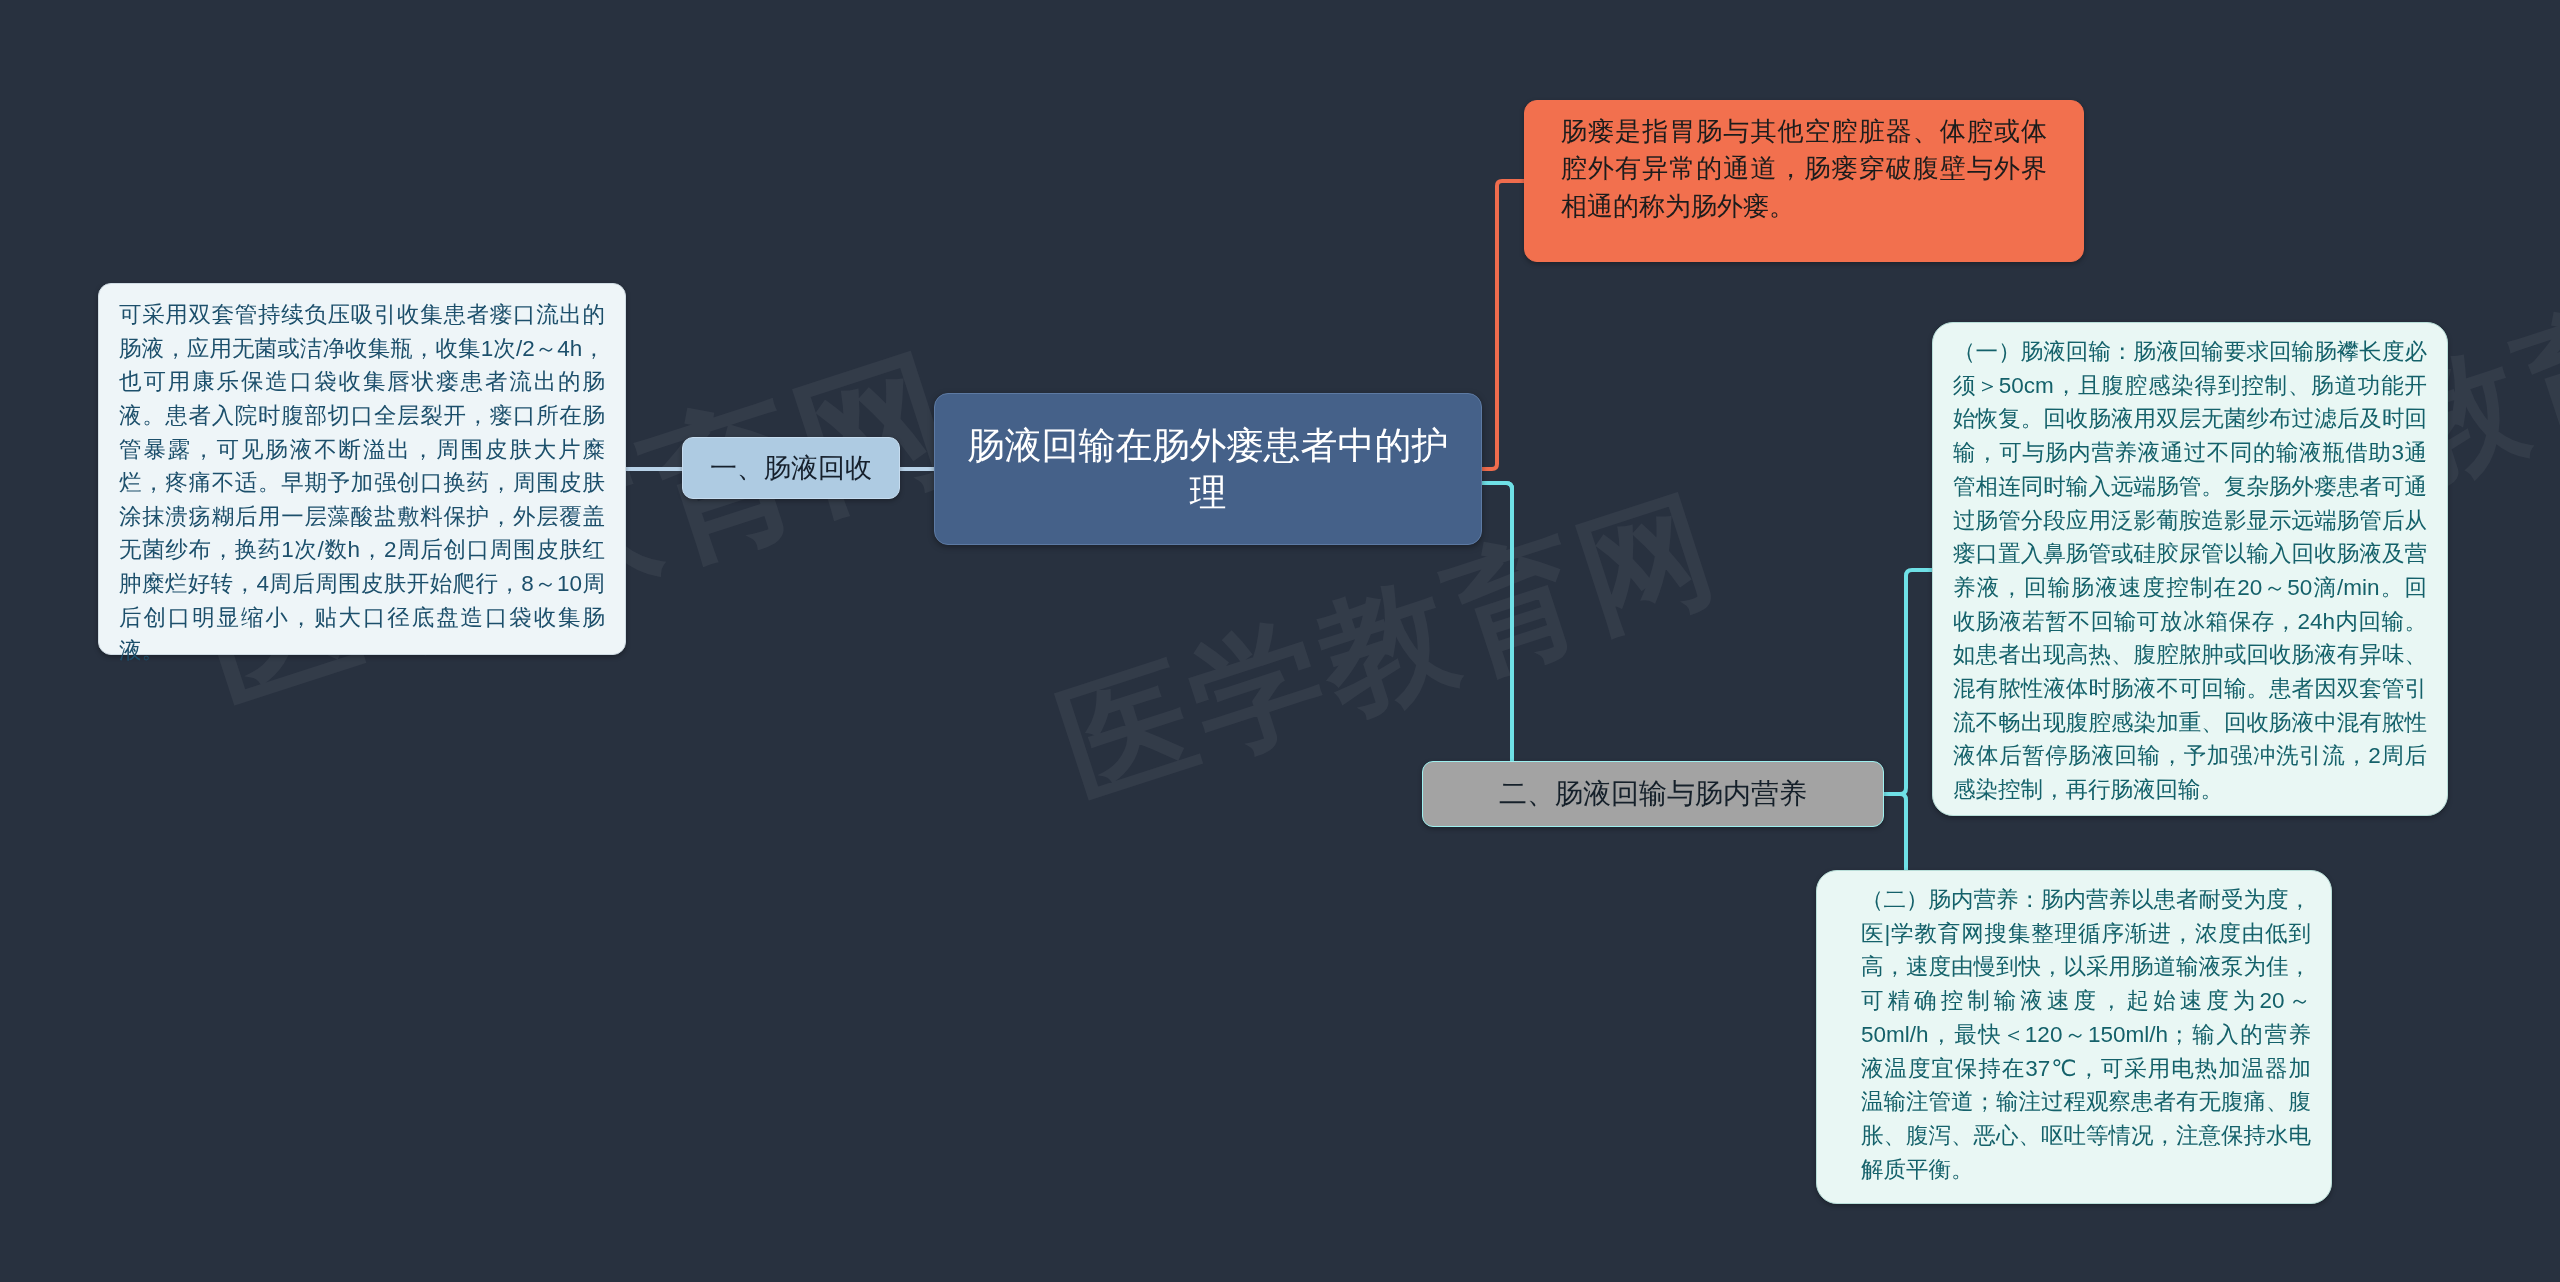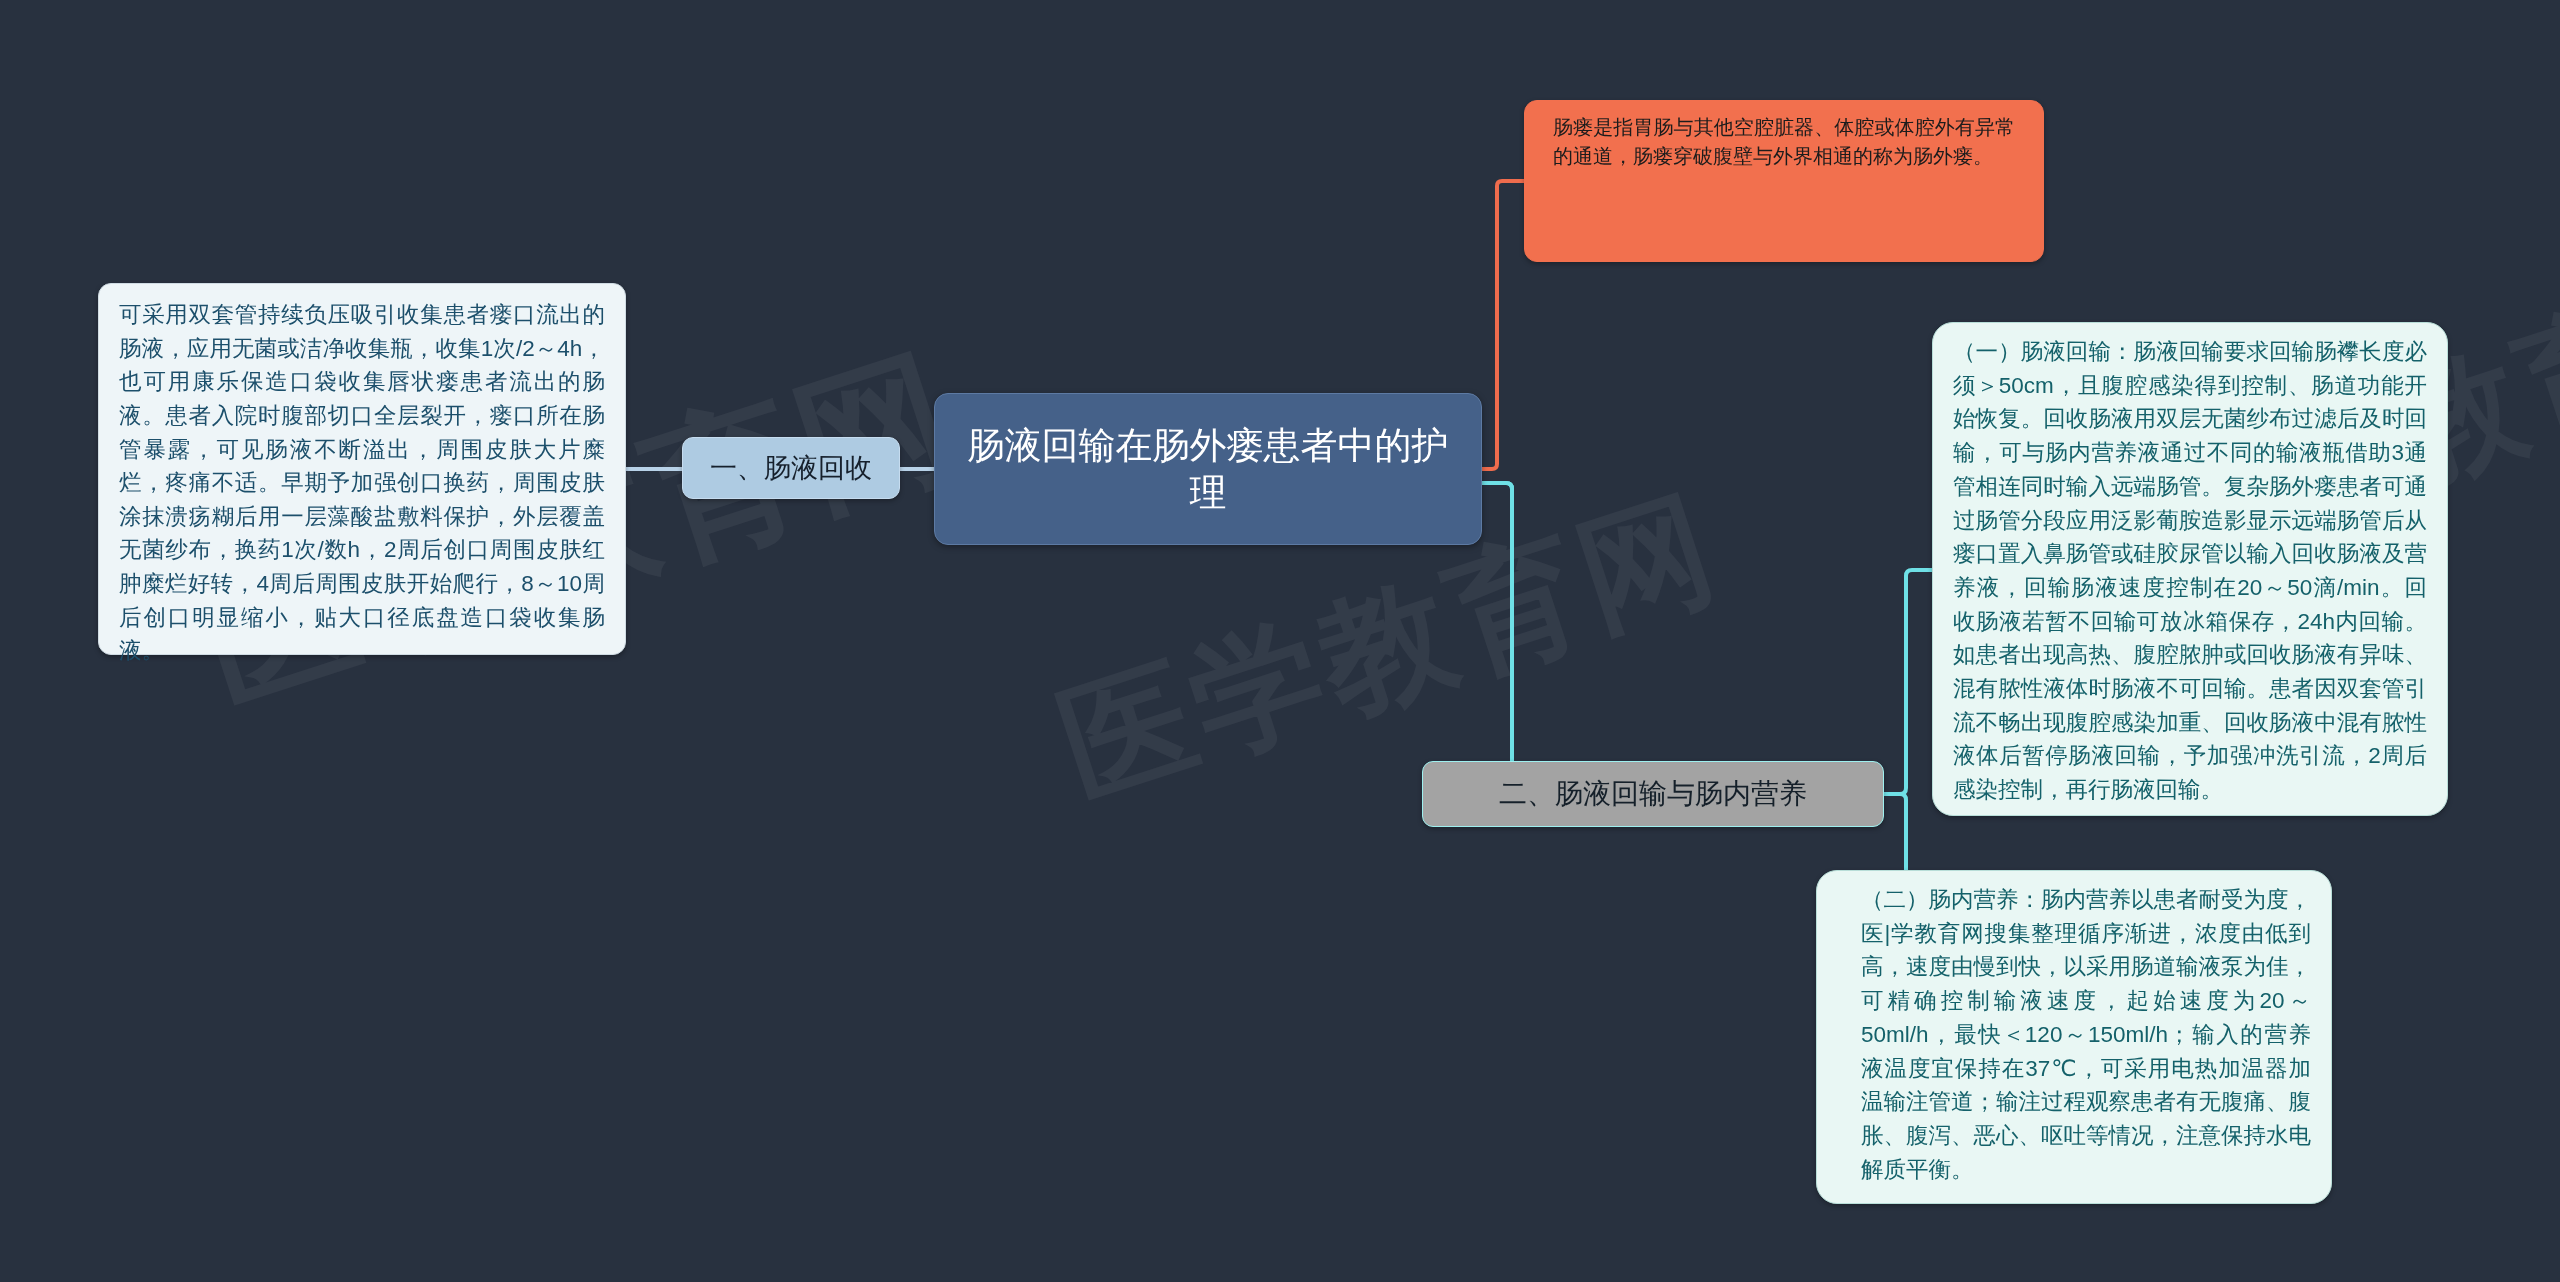--- a/index.html
+++ b/index.html
@@ -122,29 +122,29 @@
     display: flex;
     align-items: center;
     justify-content: center;
     box-shadow: 0 2px 5px rgba(0,0,0,0.3);
   }
 
   
   #orange-card {
     left: 1524px;
     top: 100px;
-    width: 520px;
+    width: 560px;
     height: 162px;
     background: #f2704e;
     border: 1px solid #f2704e;
     border-radius: 13px;
     color: #1c1c1c;
-    font-size: 20px;
+    font-size: 26px;
     line-height: 1.44;
-    padding: 12px 28px;
+    padding: 12px 36px;
     text-align: justify;
     box-shadow: 0 2px 5px rgba(0,0,0,0.3);
   }
 
   
   .mint-card {
     background: #e9f7f4;
     border: 1px solid #b8ded8;
     border-radius: 21px;
     color: #14616a;

